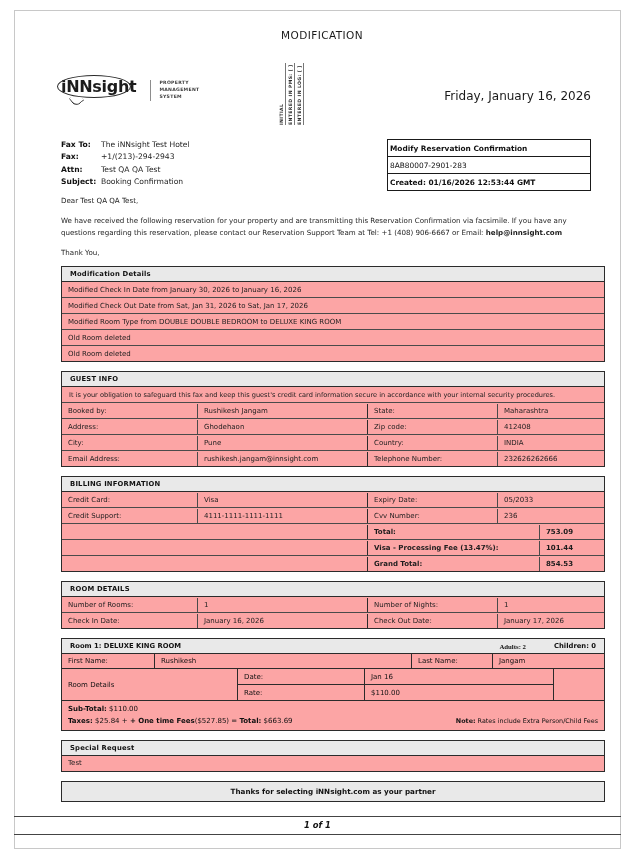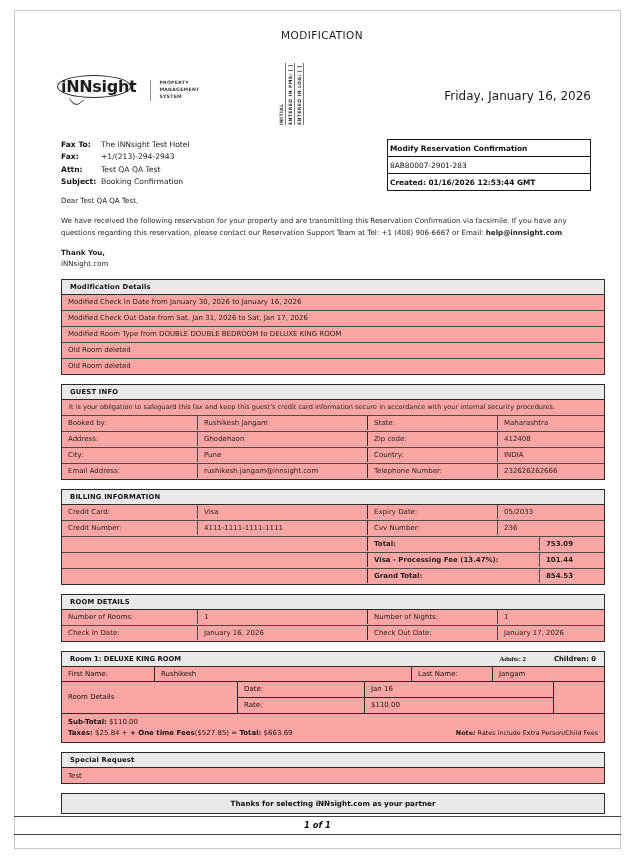--- a/index.html
+++ b/index.html
@@ -166,21 +166,21 @@
 
   
   .letter {
     margin: 0 0 0 22px;
     font-size: 7.1px;
     line-height: 1.6;
     color: #1d1d1d;
     width: 540px;
   }
   .letter p { margin: 0 0 9px 0; }
-  .letter .tight { margin-bottom: 0; font-weight: bold; }
+  .letter .tight { margin-bottom: 8px; }
   .letter b { font-weight: bold; }
 
   
   .sec {
     margin: 0 0 9px 22px;
     width: 544px;
     border: 1.4px solid #2b2b2b;
     box-sizing: border-box;
     background: #fca5a5;
   }
@@ -377,21 +377,20 @@
           <div class="cb-row cb-bold">Modify Reservation Confirmation</div>
           <div class="cb-row">8AB80007-2901-283</div>
           <div class="cb-row cb-bold">Created: 01/16/2026 12:53:44 GMT</div>
         </div>
       </div>
 
       <div class="letter">
         <p>Dear Test QA QA Test,</p>
         <p><span>We have received the following reservation for your property and are transmitting this Reservation Confirmation via facsimile. If you have any questions regarding this reservation, please contact our Reservation Support Team at Tel: +1 (408) 906-6667 or Email: </span><b>help@innsight.com</b></p>
         <p class="tight">Thank You,</p>
-        <p>iNNsight.com</p>
       </div>
 
       <div class="sec">
         <div class="sec-head">Modification Details</div>
         <div class="row">
             <div class="cell full">Modified Check In Date from January 30, 2026 to January 16, 2026</div>
           </div>
         <div class="row">
             <div class="cell full">Modified Check Out Date from Sat, Jan 31, 2026 to Sat, Jan 17, 2026</div>
           </div>
@@ -439,21 +438,21 @@
 
       <div class="sec">
         <div class="sec-head">BILLING INFORMATION</div>
         <div class="row">
           <div class="cell c1 divider">Credit Card:</div>
           <div class="cell c2 divider-strong">Visa</div>
           <div class="cell c3 divider">Expiry Date:</div>
           <div class="cell c4">05/2033</div>
         </div>
         <div class="row">
-          <div class="cell c1 divider">Credit Number:</div>
+          <div class="cell c1 divider">Credit Support:</div>
           <div class="cell c2 divider-strong">4111-1111-1111-1111</div>
           <div class="cell c3 divider">Cvv Number:</div>
           <div class="cell c4">236</div>
         </div>
         <div class="row">
           <div class="cell bl-left">&nbsp;</div>
           <div class="cell bl-lbl">Total:</div>
           <div class="cell bl-val">753.09</div>
         </div>
         <div class="row">

